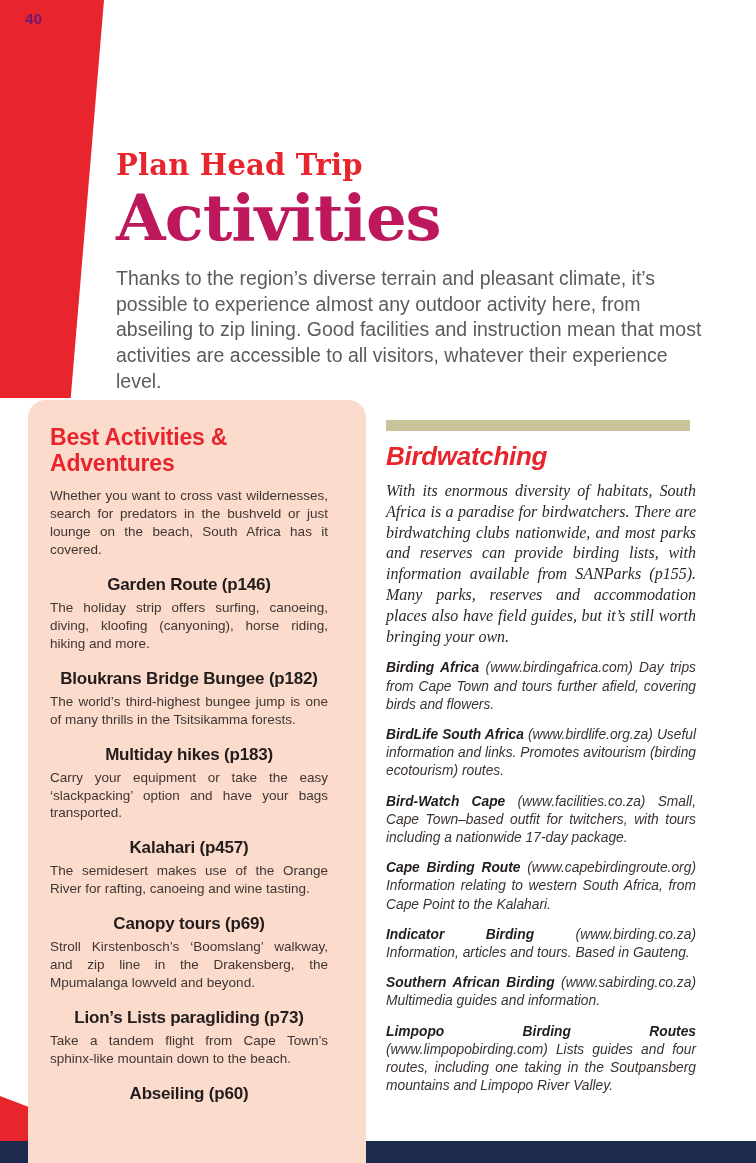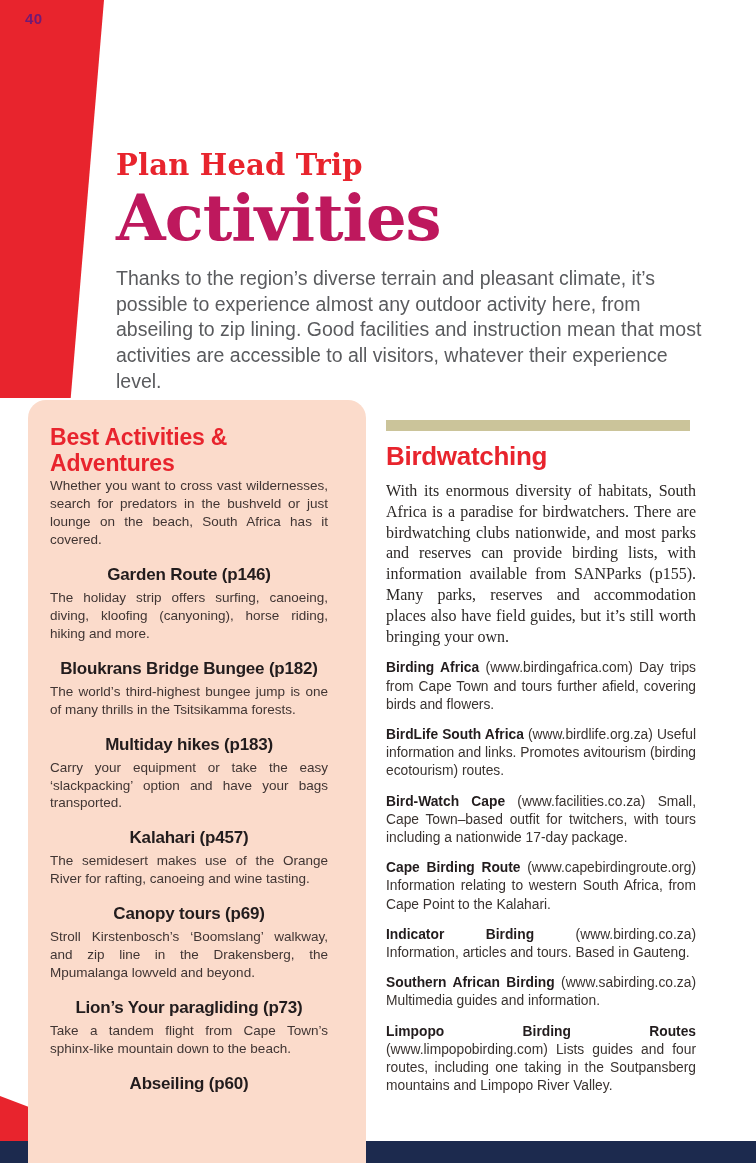--- a/index.html
+++ b/index.html
@@ -43,28 +43,28 @@
   .best-box {
     position:absolute; left:28px; top:400px; width:338px; height:809px;
     background:#fbdbcb; border-radius:18px; padding:24px 38px 20px 22px;
     overflow:hidden;
   }
   .best-title {
     color:#e8242d; font-size:23px; font-weight:bold; line-height:1.13;
     letter-spacing:-.2px;
   }
   .best-intro {
-    margin-top:1px; font-size:13.5px; line-height:1.33; color:#403533;
+    margin-top:11px; font-size:13.5px; line-height:1.33; color:#403533;
     text-align:justify;
   }
   .entry { margin-top:16px; }
   .entry h3 { font-size:17px; font-weight:bold; color:#221c1d; letter-spacing:-.2px;text-align:center; }
   .entry p { margin-top:4px; font-size:13.5px; line-height:1.33; color:#403533; text-align:justify; }
   
-  .bird-col { position:absolute; left:386px; top:420px; width:310px; }
+  .bird-col { position:absolute; left:386px; top:420px; width:310px;font-style:italic; }
   .tan-bar { width:304px; height:11px; background:#cbc49a; }
   .bird-title {
     margin-top:10px; color:#e8242d; font-size:26px; font-weight:bold;
     letter-spacing:-.3px;
   }
   .bird-intro {
     margin-top:9px; font-family:"Liberation Serif", serif;
     font-size:16px; line-height:1.3; color:#2c2826; text-align:justify;
   }
   .listing {
@@ -108,21 +108,21 @@
     </div>
     <div class="entry">
       <h3>Kalahari (p457)</h3>
       <p>The semidesert makes use of the Orange River for rafting, canoeing and wine tasting.</p>
     </div>
     <div class="entry">
       <h3>Canopy tours (p69)</h3>
       <p>Stroll Kirstenbosch’s ‘Boomslang’ walkway, and zip line in the Drakensberg, the Mpumalanga lowveld and beyond.</p>
     </div>
     <div class="entry">
-      <h3>Lion’s Your paragliding (p73)</h3>
+      <h3>Lion’s Lists paragliding (p73)</h3>
       <p>Take a tandem flight from Cape Town’s sphinx-like mountain down to the beach.</p>
     </div>
     <div class="entry">
       <h3>Abseiling (p60)</h3>
 
     </div>
   </aside>
 
   <section class="bird-col">
     <div class="tan-bar"></div>

